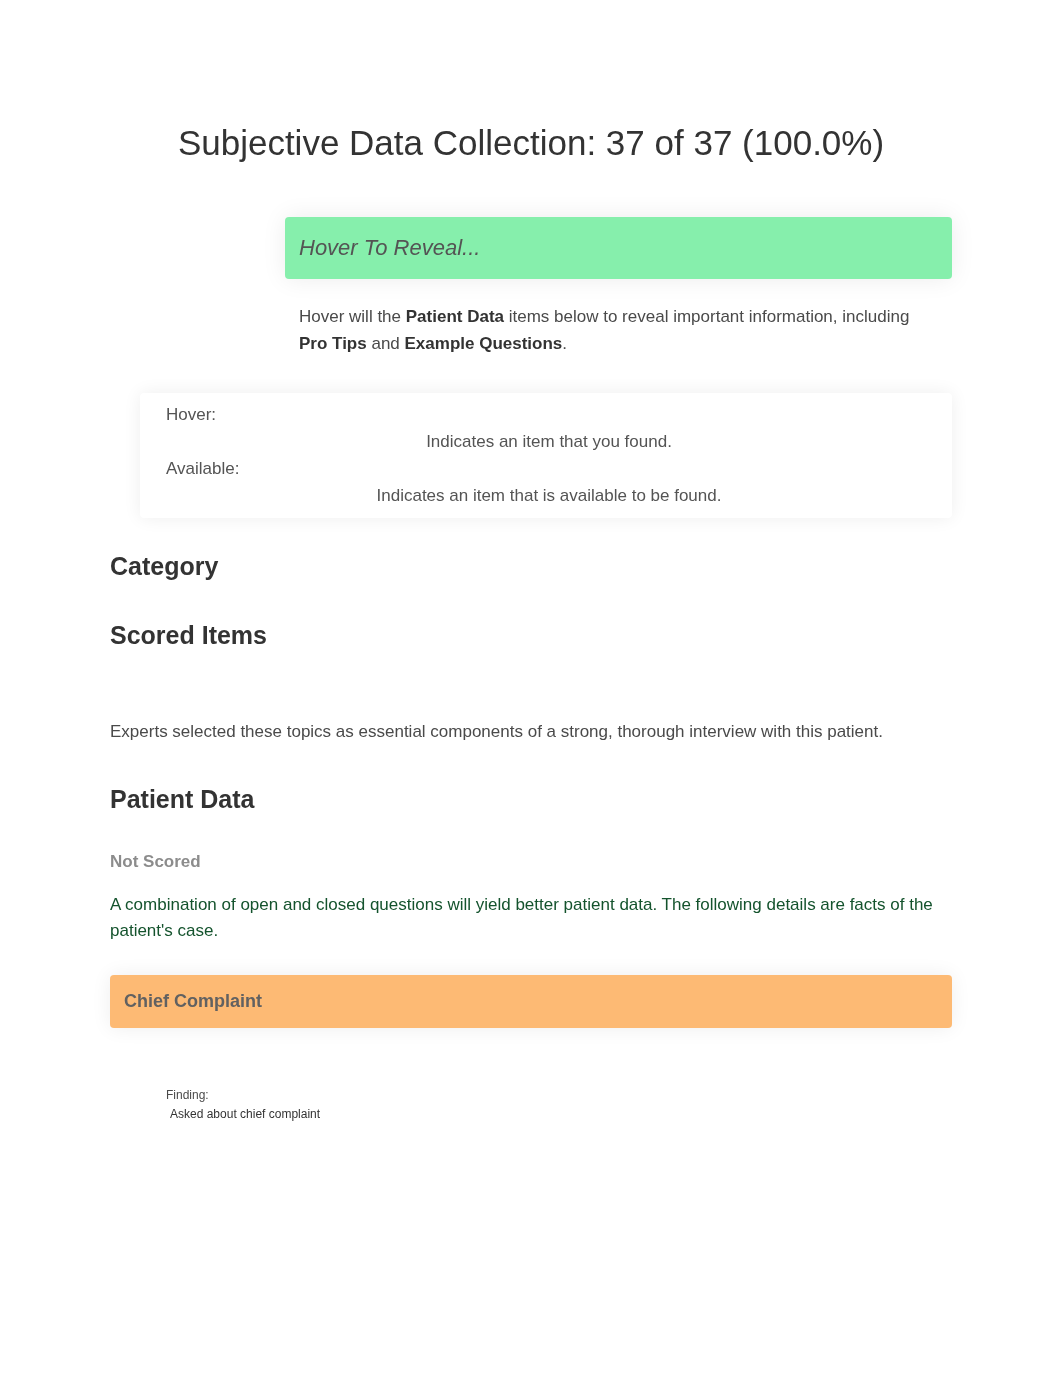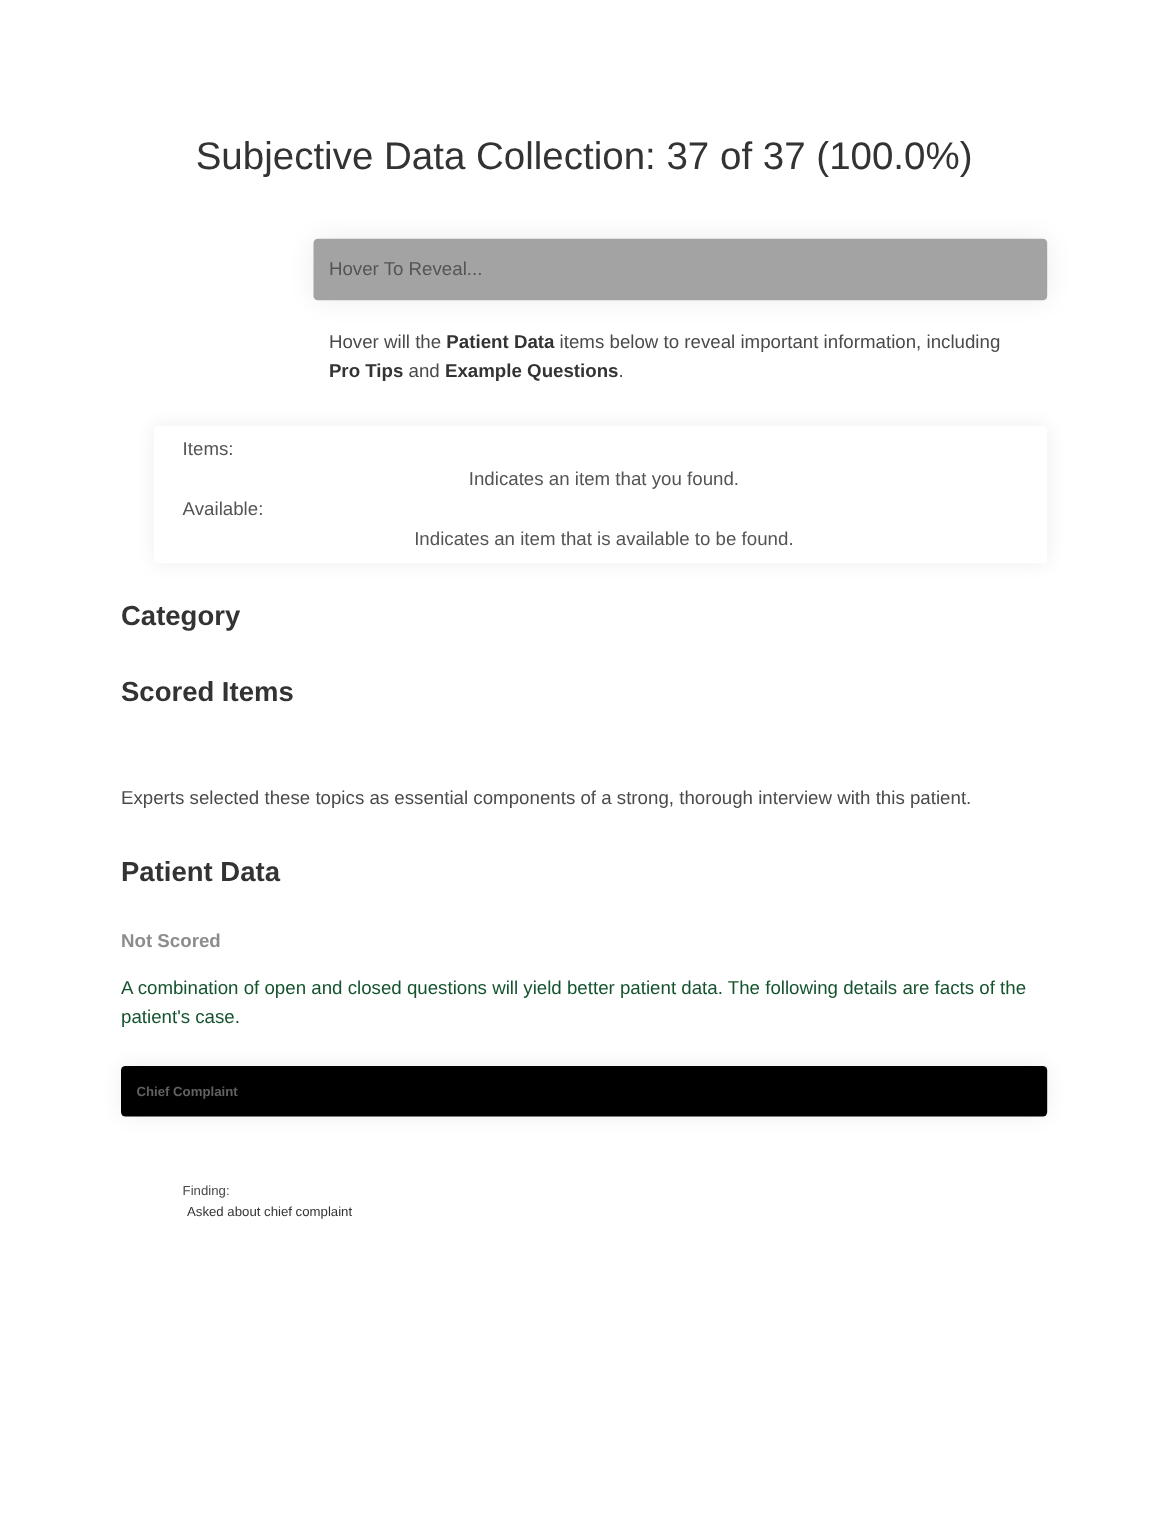--- a/index.html
+++ b/index.html
@@ -24,24 +24,25 @@
       color: #333333;
       line-height: 1.9;
       margin-bottom: 40px;
       text-align: center;
     }
     .hover-box {
       margin-left: 175px;
       padding: 18px 14px 18px 14px;
       border-radius: 4px;
       box-shadow: 0 0 25px rgba(0,0,0,0.08);
-      background: #a3a3a3;
-      font-size: 17px;
+      background: #86efac;
+      font-size: 22px;
       color: #545454;
       margin-bottom: 24px;
+      font-style: italic;
     }
     .hover-desc {
       margin-left: 175px;
       font-size: 17px;
       color: #4a4a4a;
       line-height: 1.6;
       margin-bottom: 36px;
       padding: 0 12px 0 14px;
     }
     .hover-desc b {
@@ -91,23 +92,23 @@
     }
     .patient-data-desc {
       font-size: 17px;
       color: #14532d;
       line-height: 1.55;
       margin-bottom: 30px;
     }
     .chief-complaint-box {
       border-radius: 4px;
       box-shadow: 0 0 20px rgba(0,0,0,0.07);
-      background: #000000;
+      background: #fdba74;
       padding: 16px 14px;
-      font-size: 12px;
+      font-size: 18px;
       font-weight: bold;
       color: #616161;
       margin-bottom: 58px;
     }
     .finding-block {
       margin-left: 56px;
       font-size: 12px;
       line-height: 1.6;
     }
     .finding-label {
@@ -125,21 +126,21 @@
 
   <h1 class="page-title">Subjective Data Collection: 37 of 37 (100.0%)</h1>
 
   <div class="hover-box">Hover To Reveal...</div>
 
   <p class="hover-desc">
     <span>Hover will the </span><b>Patient Data</b><span> items below to reveal important information, including </span><b>Pro Tips</b><span> and </span><b>Example Questions</b><span>.</span>
   </p>
 
   <div class="legend">
-    <div class="legend-label">Items:</div>
+    <div class="legend-label">Hover:</div>
     <div class="legend-text">Indicates an item that you found.</div>
     <div class="legend-label">Available:</div>
     <div class="legend-text">Indicates an item that is available to be found.</div>
   </div>
 
   <h2 class="section-heading">Category</h2>
 
   <h2 class="section-heading after-gap">Scored Items</h2>
 
   <p class="scored-desc">Experts selected these topics as essential components of a strong, thorough interview with this patient.</p>

